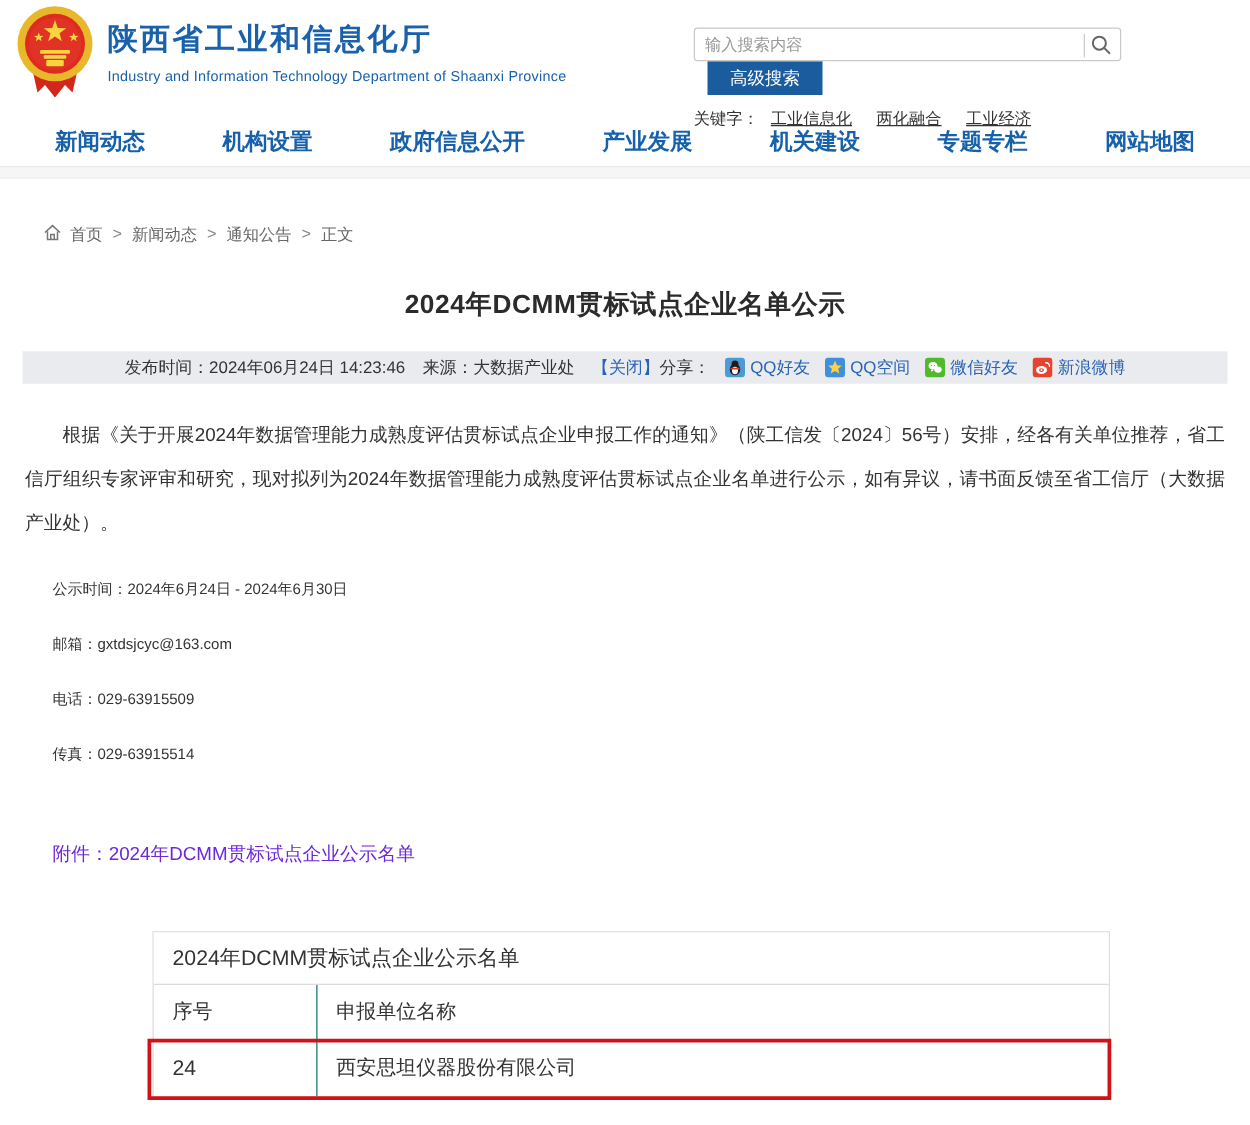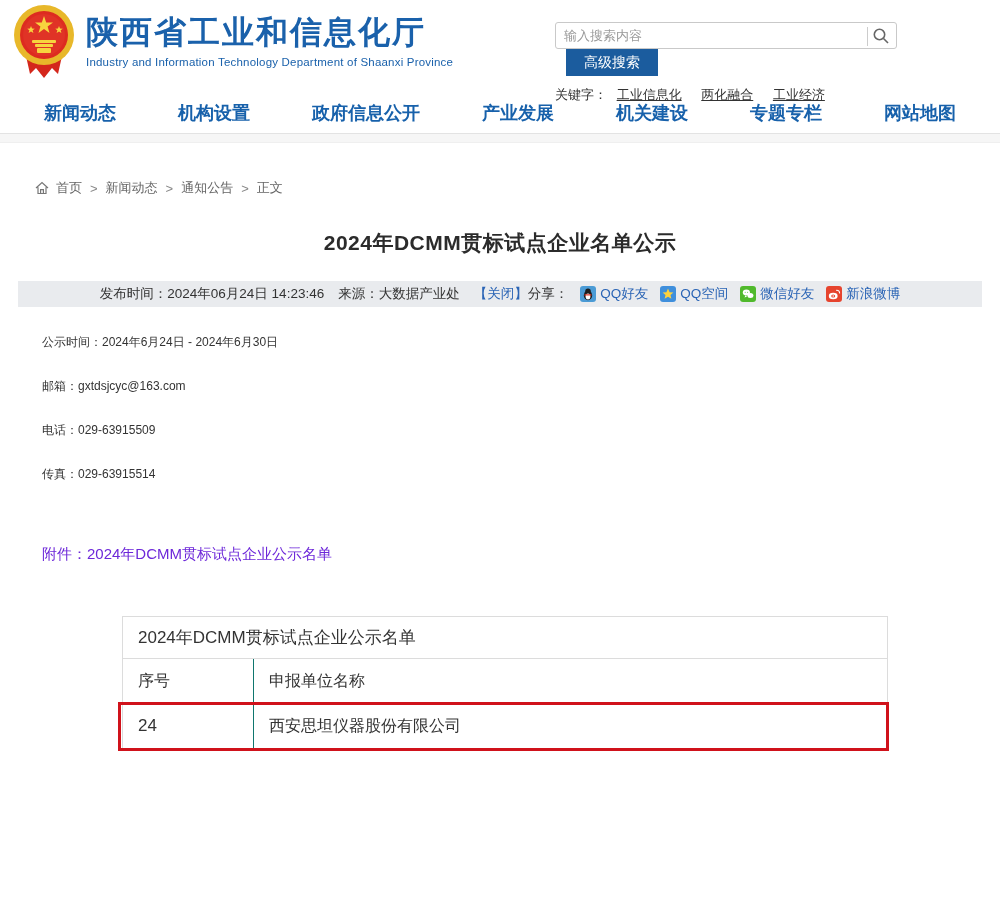--- a/index.html
+++ b/index.html
@@ -5,21 +5,21 @@
   * { margin:0; padding:0; box-sizing:border-box; }
   html,body { width:1000px; height:900px; background:#ffffff;
     font-family:"Liberation Sans","DejaVu Sans",sans-serif; color:#333; }
   .page { position:relative; width:1000px; height:900px; overflow:hidden; background:#fff; }
 
   
   .header { position:relative; height:92px; background:#fff; }
   .logo-wrap { position:absolute; left:12px; top:4px; display:flex; align-items:flex-start; }
   .emblem { width:64px; height:76px; }
   .site-text { margin-left:10px; padding-top:10px; }
-  .site-name { font-size:32px; font-weight:bold; color:#1a61ab; letter-spacing:2px; line-height:36px; }
+  .site-name { font-size:24px; font-weight:bold; color:#1a61ab; letter-spacing:2px; line-height:36px; }
   .site-sub { font-size:11.5px; color:#1a61ab; margin-top:6px; letter-spacing:0.2px; }
 
   .search-area { position:absolute; left:555px; top:22px; width:445px; }
   .search-box { position:relative; display:inline-block; width:342px; height:27px;
     border:1px solid #c9c9c9; border-radius:3px; background:#fff; vertical-align:top; }
   .search-input { width:300px; height:25px; border:none; outline:none; padding:0 8px;
     font-size:13px; color:#333; background:transparent;
     font-family:"Liberation Sans","DejaVu Sans",sans-serif; }
   .search-input::placeholder { color:#999; }
   .search-divider { position:absolute; right:28px; top:4px; width:1px; height:19px; background:#ccc; }
@@ -32,21 +32,21 @@
   .keywords .kw-label { margin-right:6px; }
   .keywords a { color:#333; text-decoration:underline; margin-right:16px; cursor:pointer; }
 
   
   .nav { display:flex; justify-content:space-between; align-items:center;
     height:42px; padding:0 44px; background:#fff; border-bottom:1px solid #e3e3e3; }
   .nav a { font-size:18px; font-weight:bold; color:#1761ab; text-decoration:none; cursor:pointer; }
   .nav-band { height:9px; background:#f6f6f6; border-bottom:1px solid #efefef; }
 
   
-  .breadcrumb { display:flex; align-items:center; margin:36px 0 0 35px;
+  .breadcrumb { display:flex; margin:36px 0 0 35px;
     font-size:13px; color:#666; }
   .breadcrumb .home-icon { margin-right:7px; display:inline-flex; }
   .breadcrumb .crumb { color:#666; text-decoration:none; cursor:pointer; }
   .breadcrumb .sep { margin:0 8px; color:#888; }
 
   
   .article-title { text-align:center; margin-top:32px; font-size:21px;
     font-weight:bold; color:#2b2b2b; letter-spacing:0.5px; }
 
   .meta-bar { margin:24px 18px 0 18px; height:26px; background:#e9ebee;
@@ -196,20 +196,21 @@
         <ellipse cx="7.2" cy="10" rx="4.4" ry="3.2" fill="#ffffff"></ellipse>
         <ellipse cx="7.2" cy="10" rx="2" ry="1.5" fill="#e6442e"></ellipse>
         <circle cx="7.2" cy="10" r="0.8" fill="#ffffff"></circle>
         <path d="M10.5 4.2 Q13.4 4 13.6 7" fill="none" stroke="#ffffff" stroke-width="1.1" stroke-linecap="round"></path>
       </svg>
       <span>新浪微博</span>
     </a>
   </div>
 
   <div class="article-body">
+    <p class="para">根据《关于开展2024年数据管理能力成熟度评估贯标试点企业申报工作的通知》（陕工信发〔2024〕56号）安排，经各有关单位推荐，省工信厅组织专家评审和研究，现对拟列为2024年数据管理能力成熟度评估贯标试点企业名单进行公示，如有异议，请书面反馈至省工信厅（大数据产业处）。</p>
 
     <div class="info-line">
       <span>公示时间：</span><span>2024年6月24日 - 2024年6月30日</span>
     </div>
     <div class="info-line">
       <span>邮箱：</span><span>gxtdsjcyc@163.com</span>
     </div>
     <div class="info-line">
       <span>电话：</span><span>029-63915509</span>
     </div>

